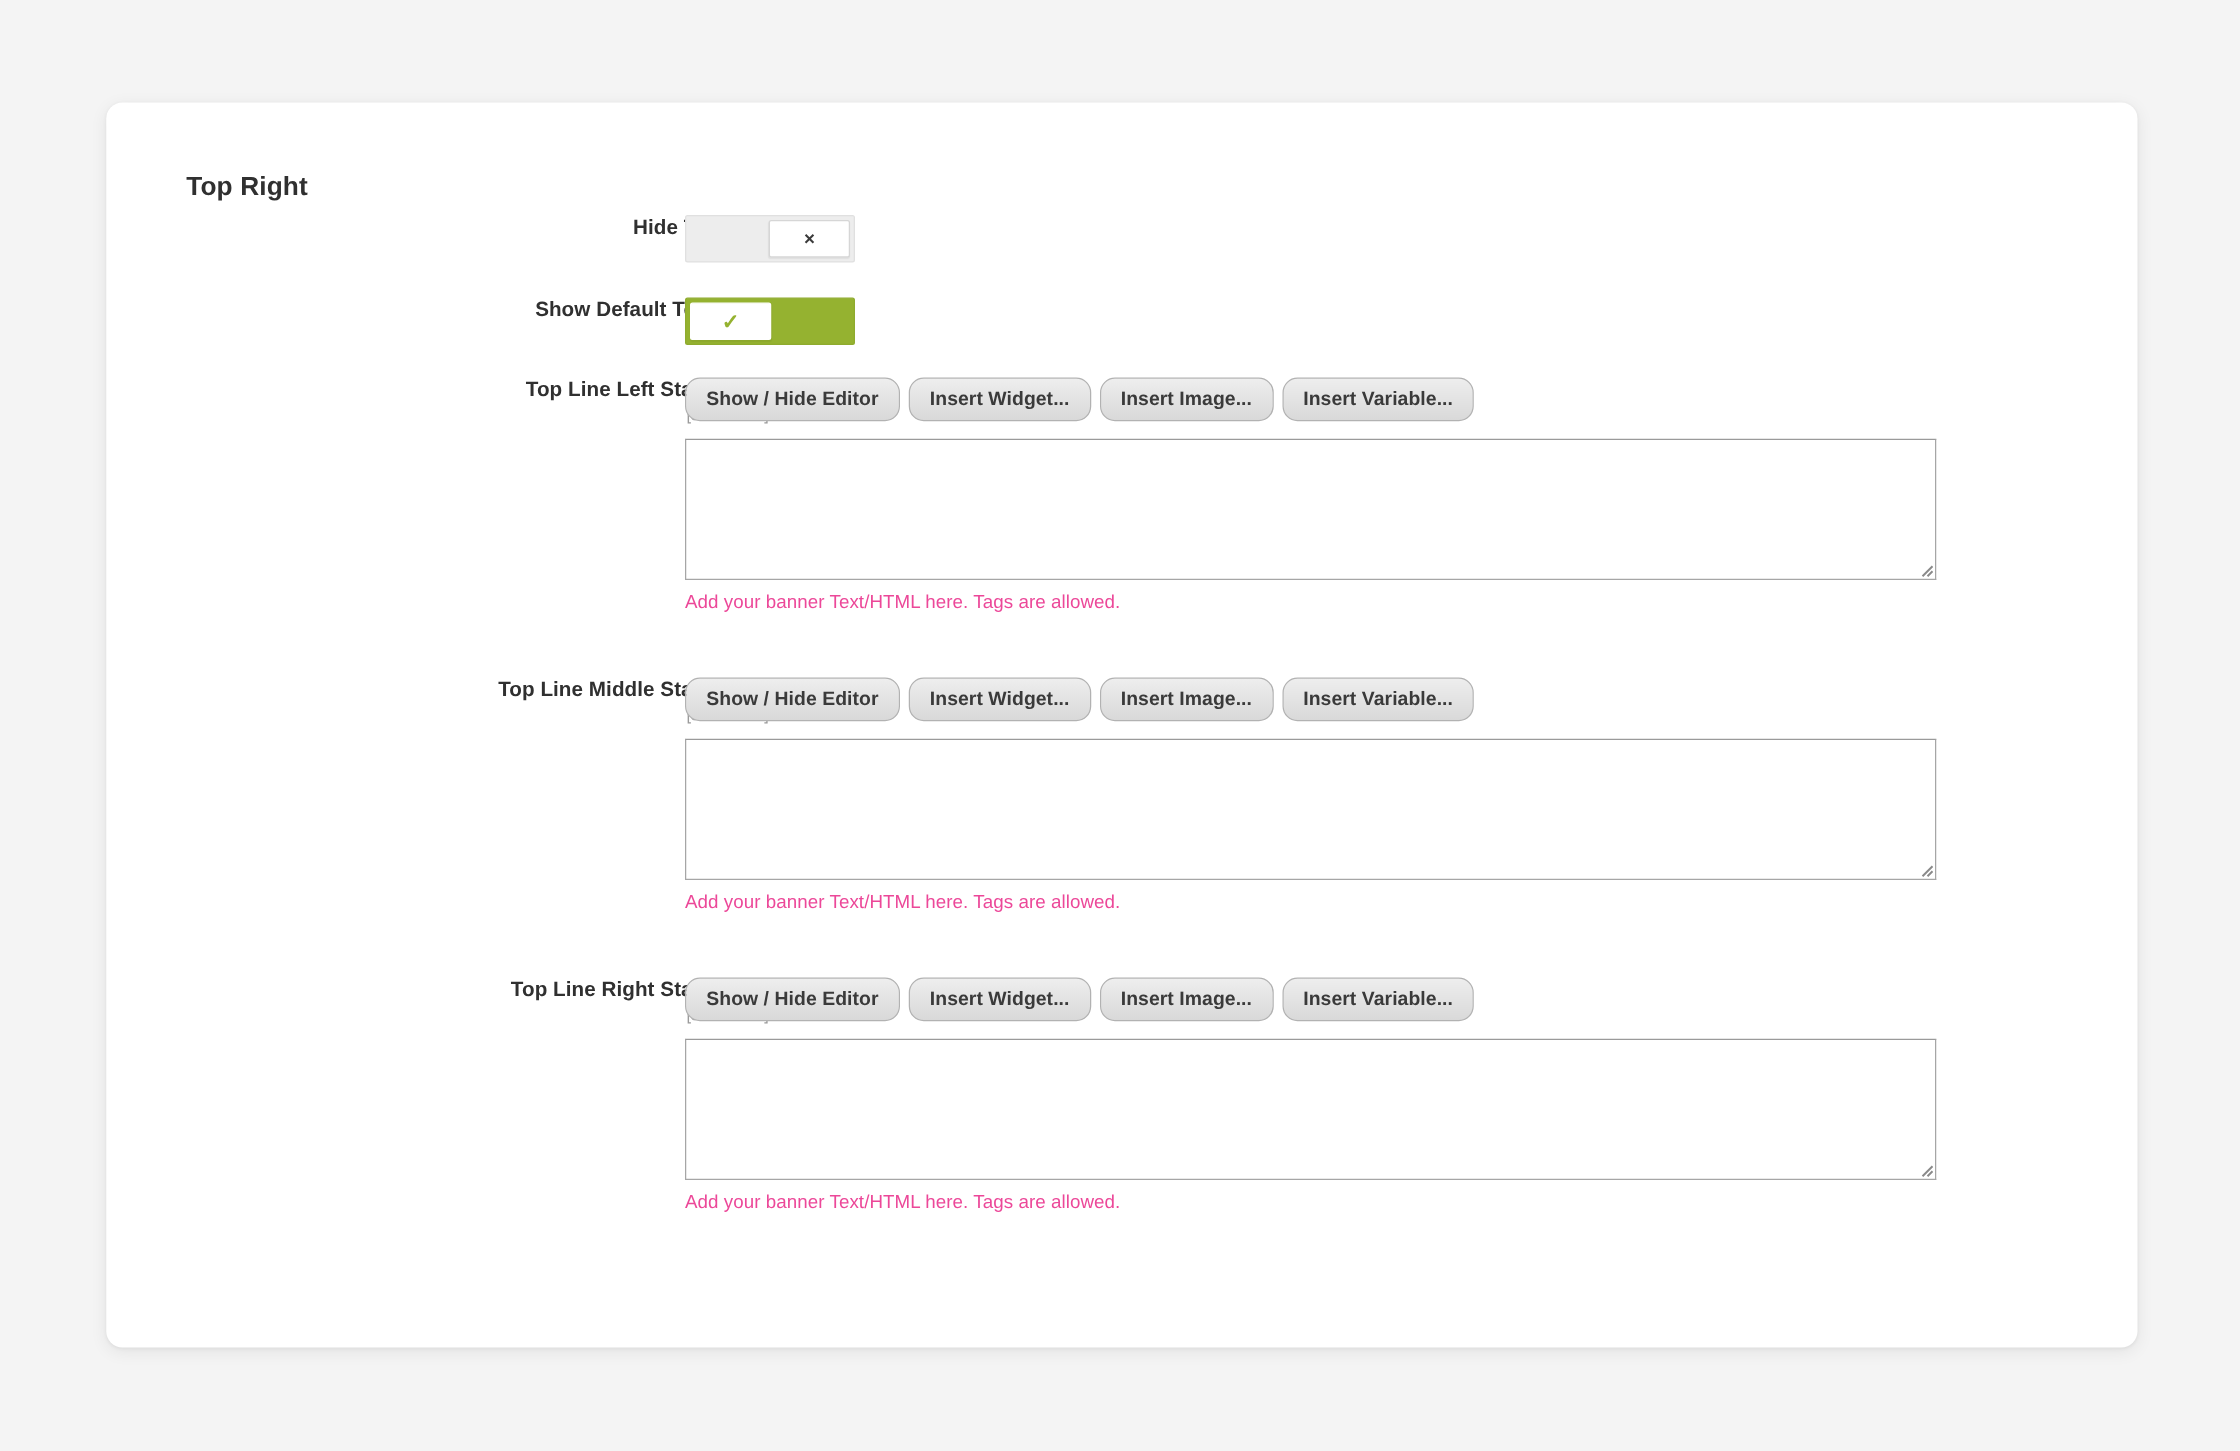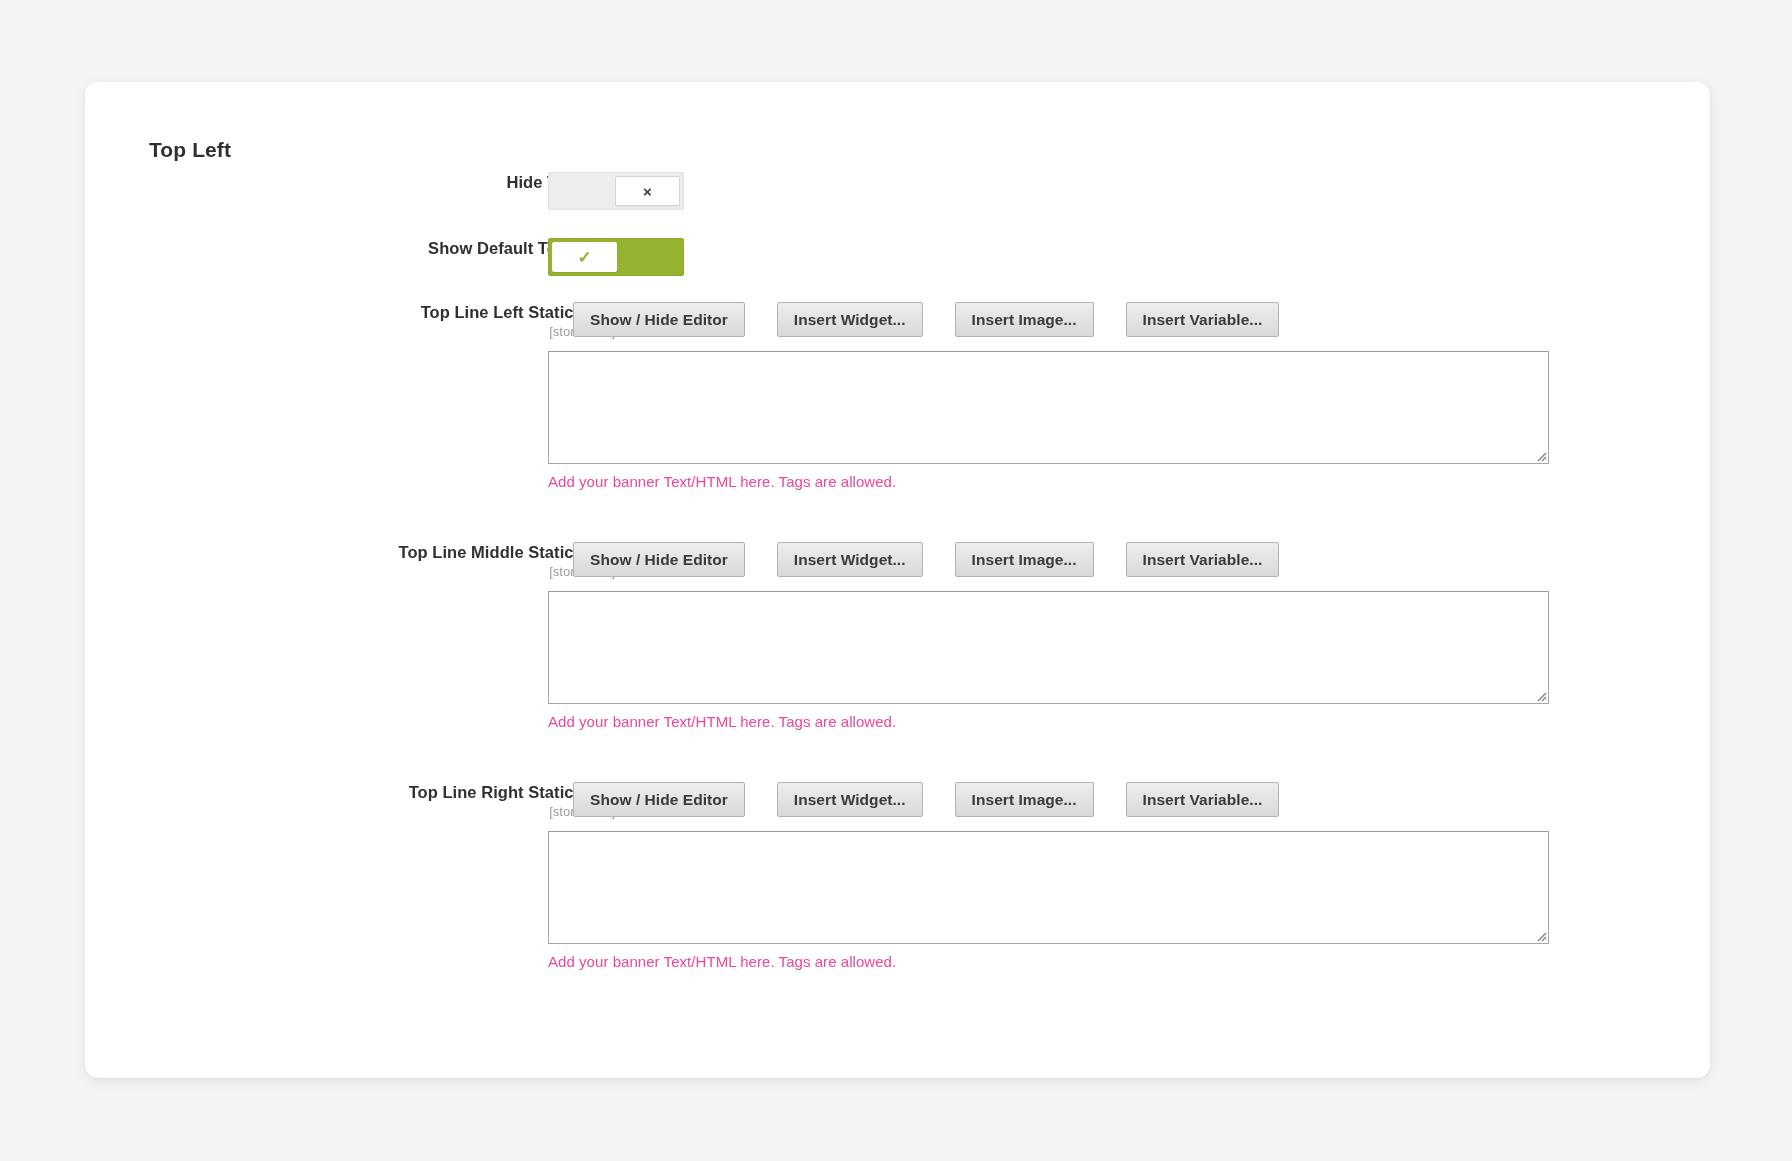--- a/index.html
+++ b/index.html
@@ -127,32 +127,31 @@
   
   .btn-bar {
     display: flex;
     gap: 7px;
   }
   .editor-btn {
     height: 35px;
     padding: 0 16px;
     background: linear-gradient(to bottom, #eeeeee 0%, #e3e3e3 50%, #d9d9d9 100%);
     border: 1px solid #b2b2b2;
-    border-radius: 2px;
+    border-radius: 12px;
     font-family: "Liberation Sans", sans-serif;
     font-size: 15.5px;
     font-weight: bold;
     color: #3a3a3a;
     cursor: pointer;
     display: inline-flex;
     align-items: center;
     justify-content: center;
     white-space: nowrap;
     letter-spacing: 0.05px;
-    margin-left: 25px;
   }
 
   
   .editor-textarea {
     display: block;
     width: 1001px;
     height: 113px;
     margin-top: 14px;
     background: #ffffff;
     border: 1px solid #a6a6a6;
@@ -183,21 +182,21 @@
     letter-spacing: 0.05px;
   }
 </style>
 </head>
 <body>
 
 <div id="page-root">
 
   <div class="card">
 
-    <div class="section-heading">Top Left</div>
+    <div class="section-heading">Top Right</div>
 
     <div class="field-row" style="top: 90px;">
       <div class="label-col">
         <span class="field-label">Hide Top Line</span>
         <span class="field-scope">[store view]</span>
       </div>
       <div class="control-col">
         <div class="toggle off">
           <div class="toggle-knob">
             <span class="knob-glyph">×</span>

